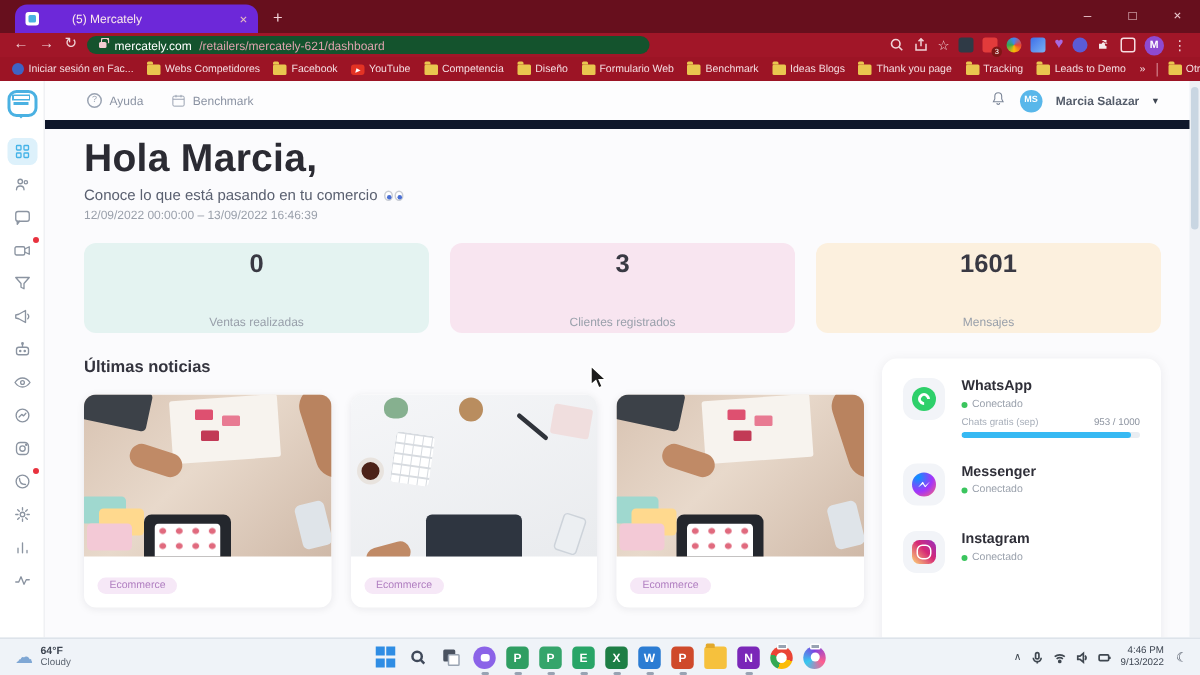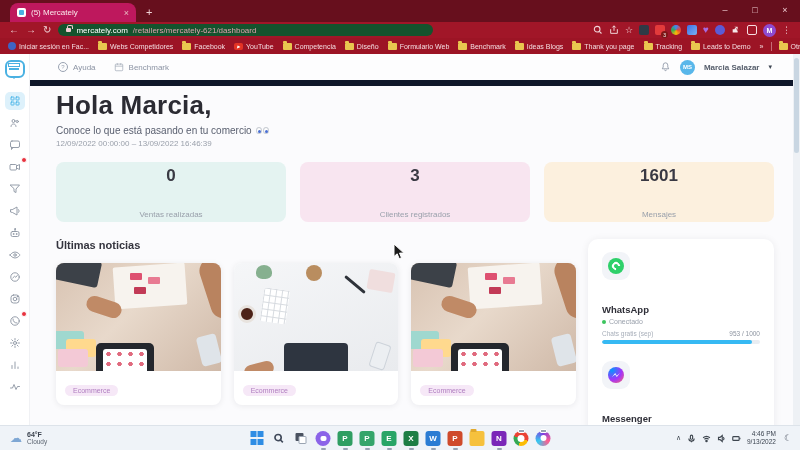--- a/index.html
+++ b/index.html
@@ -1,21 +1,21 @@
 <!DOCTYPE html>
 <html><head>
 <meta charset="utf-8">
 <style>
   * { margin:0; padding:0; box-sizing:border-box; }
   body { font-family:"Liberation Sans", sans-serif; }
   .screen { position:relative; width:800px; height:450px; overflow:hidden; background:#fbfbfd; }
 
   
   .tabstrip { height:22px; background:#670f1d; display:flex; align-items:flex-end; padding-left:10px; position:relative; }
-  .tab { height:19px; width:126px; background:#be185d; border-radius:8px 8px 0 0; display:flex; align-items:center; gap:5px; padding:0 7px; }
+  .tab { height:19px; width:162px; background:#6d28d9; border-radius:8px 8px 0 0; display:flex; align-items:center; gap:22px; padding:0 7px; }
   .tab-fav { width:9px; height:9px; background:#fff; border-radius:2px; position:relative; flex:none;}
   .tab-fav::after { content:""; position:absolute; inset:2px; background:#4ab1e2; border-radius:1px; }
   .tab-title { font-size:8px; color:#fbe9ec; flex:1; white-space:nowrap; overflow:hidden; }
   .tab-close { font-size:9px; color:#e8bcc2; }
   .newtab { color:#f0d3d7; font-size:11px; margin:0 0 4px 10px; }
   .win-controls { position:absolute; right:0; top:0; display:flex; }
   .win-controls span { width:30px; height:20px; display:flex; align-items:center; justify-content:center; font-size:9px; color:#ecc9cf; }
 
   .toolbar { height:16px; background:#a11628; display:flex; align-items:center; gap:7px; padding:0 9px; }
   .nav-ic { color:#f0d3d7; font-size:10px; line-height:1; }
@@ -107,21 +107,21 @@
   .pb6 { top:2px; left:72px; width:16px; height:16px; border-radius:50%; background:#b98d5f; }
   .pb7 { top:20px; right:30px; width:26px; height:3px; background:#2f333a; border-radius:2px; transform:rotate(40deg); }
   .pb8 { top:8px; right:4px; width:26px; height:20px; background:#f0dede; border-radius:2px; transform:rotate(10deg); }
   .pb9 { bottom:2px; right:10px; width:16px; height:26px; background:#eceff2; border:1px solid #cdd3da; border-radius:3px; transform:rotate(18deg); }
   .pb10 { bottom:-6px; left:10px; width:30px; height:14px; background:#c08a66; border-radius:8px; transform:rotate(-15deg); }
   .ncard-body { padding:8px 9px; }
   .tag { display:inline-block; background:#f6e8f7; color:#b07ec0; font-size:7px; padding:2px 8px; border-radius:8px; }
 
   .integrate { width:186px; background:#fff; border-radius:10px; box-shadow:0 1px 8px rgba(20,20,40,.07); padding:13px 14px; height:300px; flex:none; }
   .int-title { font-size:10.5px; font-weight:bold; color:#34343e; margin-bottom:14px; }
-  .int-row { display:flex; gap:24px; margin-bottom:17px;flex-direction:column; }
+  .int-row { display:flex; gap:11px; margin-bottom:17px; }
   .int-ic { width:28px; height:28px; border-radius:9px; background:#f2f4f8; display:flex; align-items:center; justify-content:center; flex:none; }
   .wa-ic { width:16px; height:16px; border-radius:50%; background:#2ed06a; position:relative; }
   .wa-ic::after { content:""; position:absolute; inset:4px; border:2px solid #fff; border-radius:50%; border-bottom-color:transparent; transform:rotate(-45deg); }
   .ms-ic { width:16px; height:16px; border-radius:50%; background:radial-gradient(circle at 25% 20%,#0695ff,#a334fa 55%,#ff6968); position:relative; }
   .ms-ic::after { content:""; position:absolute; left:4px; top:6px; width:8px; height:4px; background:#fff; clip-path:polygon(0 100%,40% 0,60% 70%,100% 0,60% 100%,40% 40%); }
   .ig-ic { width:16px; height:16px; border-radius:5px; background:linear-gradient(45deg,#feda75,#d62976 55%,#962fbf); position:relative; }
   .ig-ic::after { content:""; position:absolute; inset:3px; border:1.5px solid #fff; border-radius:4px; }
   .int-info { flex:1; }
   .int-name { font-size:9.5px; font-weight:bold; color:#2f2f38; }
   .int-status { display:flex; align-items:center; gap:3px; font-size:7px; color:#9aa1ac; margin-top:3px; }

